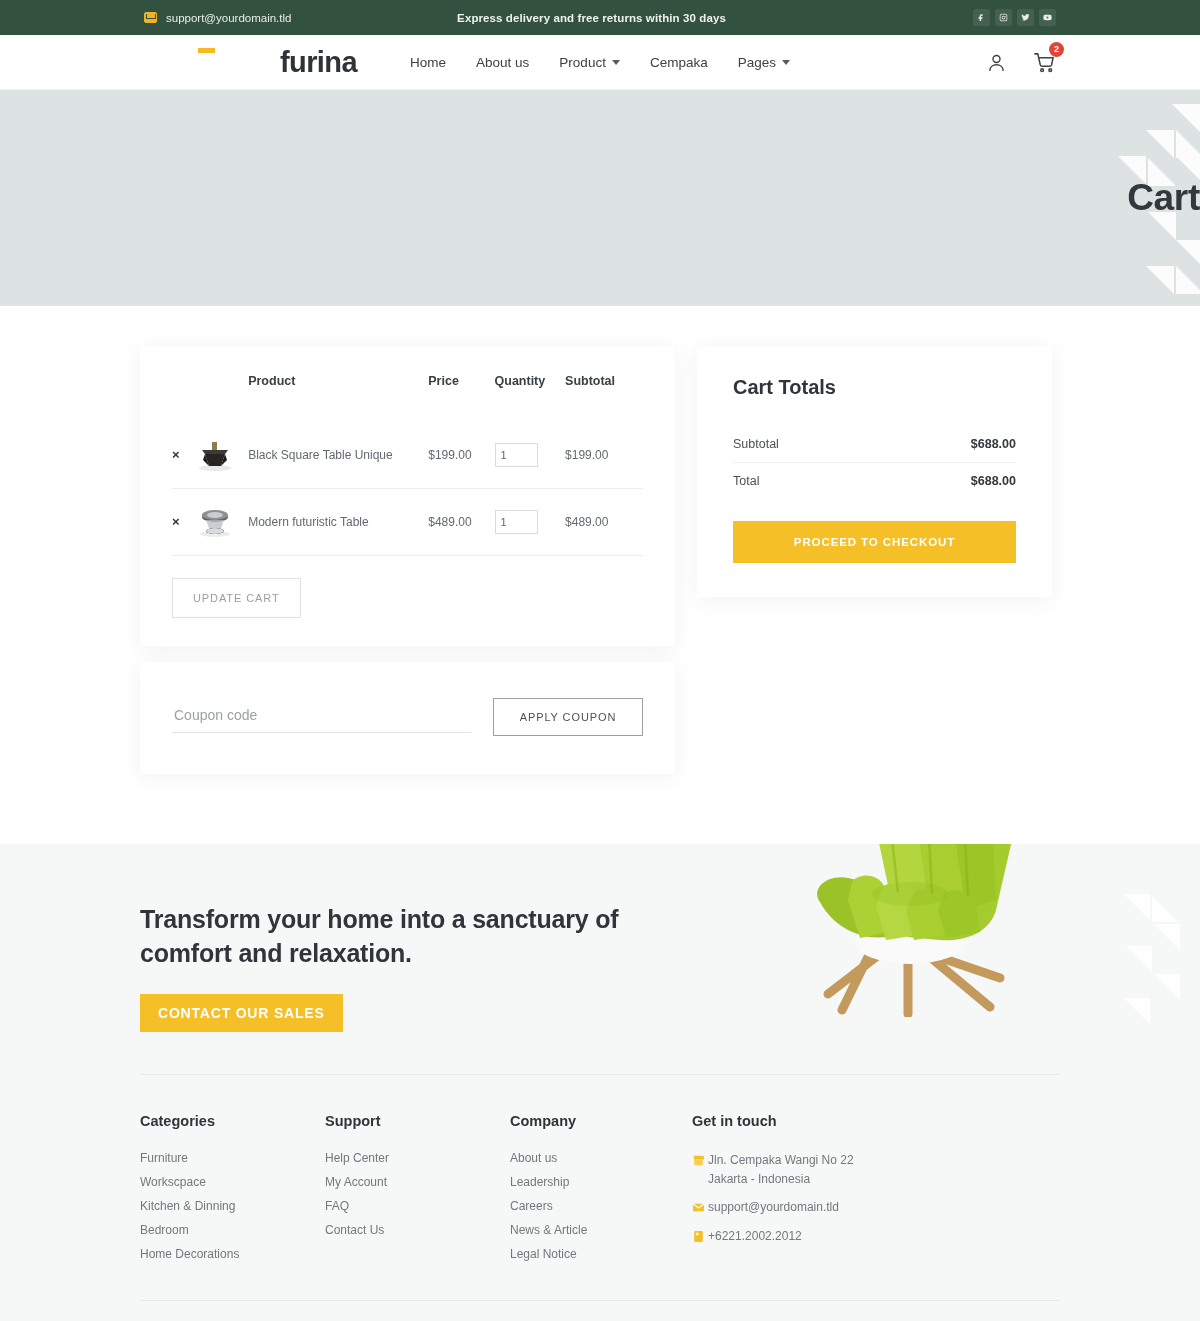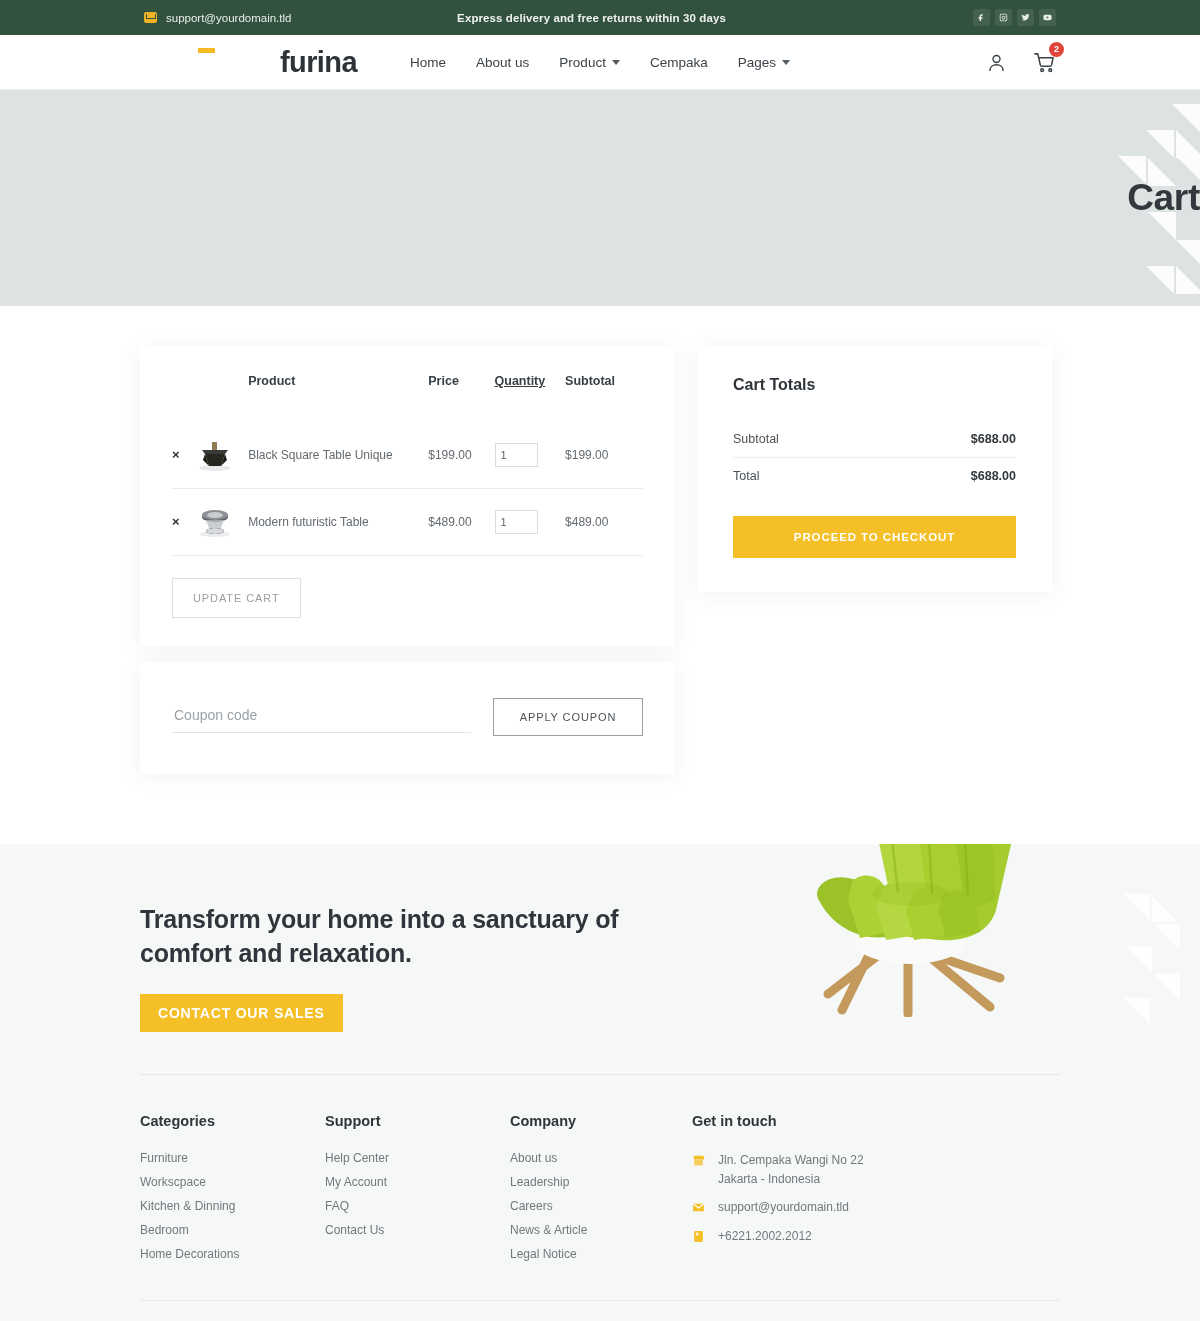--- a/index.html
+++ b/index.html
@@ -192,21 +192,21 @@
     text-align: left;
     font-size: 12.5px;
     font-weight: 600;
     color: #383f45;
     padding-bottom: 34px;
   }
   .th-remove { width: 22px; }
   .th-thumb { width: 56px; }
   .th-product { width: 190px; }
   .th-price { width: 68px; }
-  .th-qty { width: 72px; text-decoration: underline; }
+  .th-qty { width: 72px; }
   .th-sub { width: 80px; }
   .cart-table td {
     padding: 16px 0;
     font-size: 12px;
     color: #62696f;
     vertical-align: middle;
   }
   .row-divider td { border-bottom: 1px solid #ececec; }
   .remove-x {
     font-size: 13px;
@@ -268,21 +268,21 @@
     letter-spacing: 0.9px;
     padding: 12px 22px;
     cursor: pointer;
     font-family: "Liberation Sans", sans-serif;
     width: 150px;
   }
 
   .cart-right { width: 355px; }
   .totals-panel { padding: 30px 36px 34px 36px; }
   .totals-title {
-    font-size: 16px;
+    font-size: 20px;
     font-weight: 700;
     color: #2f353a;
     margin-bottom: 27px;
   }
   .totals-row {
     display: flex;
     justify-content: space-between;
     font-size: 12.5px;
     padding: 11px 0;
     color: #4c5257;
@@ -370,21 +370,21 @@
   .fcol a {
     display: block;
     font-size: 12px;
     color: #72787d;
     text-decoration: none;
     padding: 5px 0;
     cursor: pointer;
   }
   .contact-line {
     display: flex;
-    gap: 13px;
+    gap: 3px;
     align-items: flex-start;
     padding: 5px 0;
     font-size: 12px;
     color: #72787d;
     line-height: 1.55;
   }
   .cicon { width: 13px; height: 13px; flex: 0 0 13px; margin-top: 3px; }
   .footer-bottom {
     border-top: 1px solid #e6e7e7;
     padding: 22px 0 26px 0;

